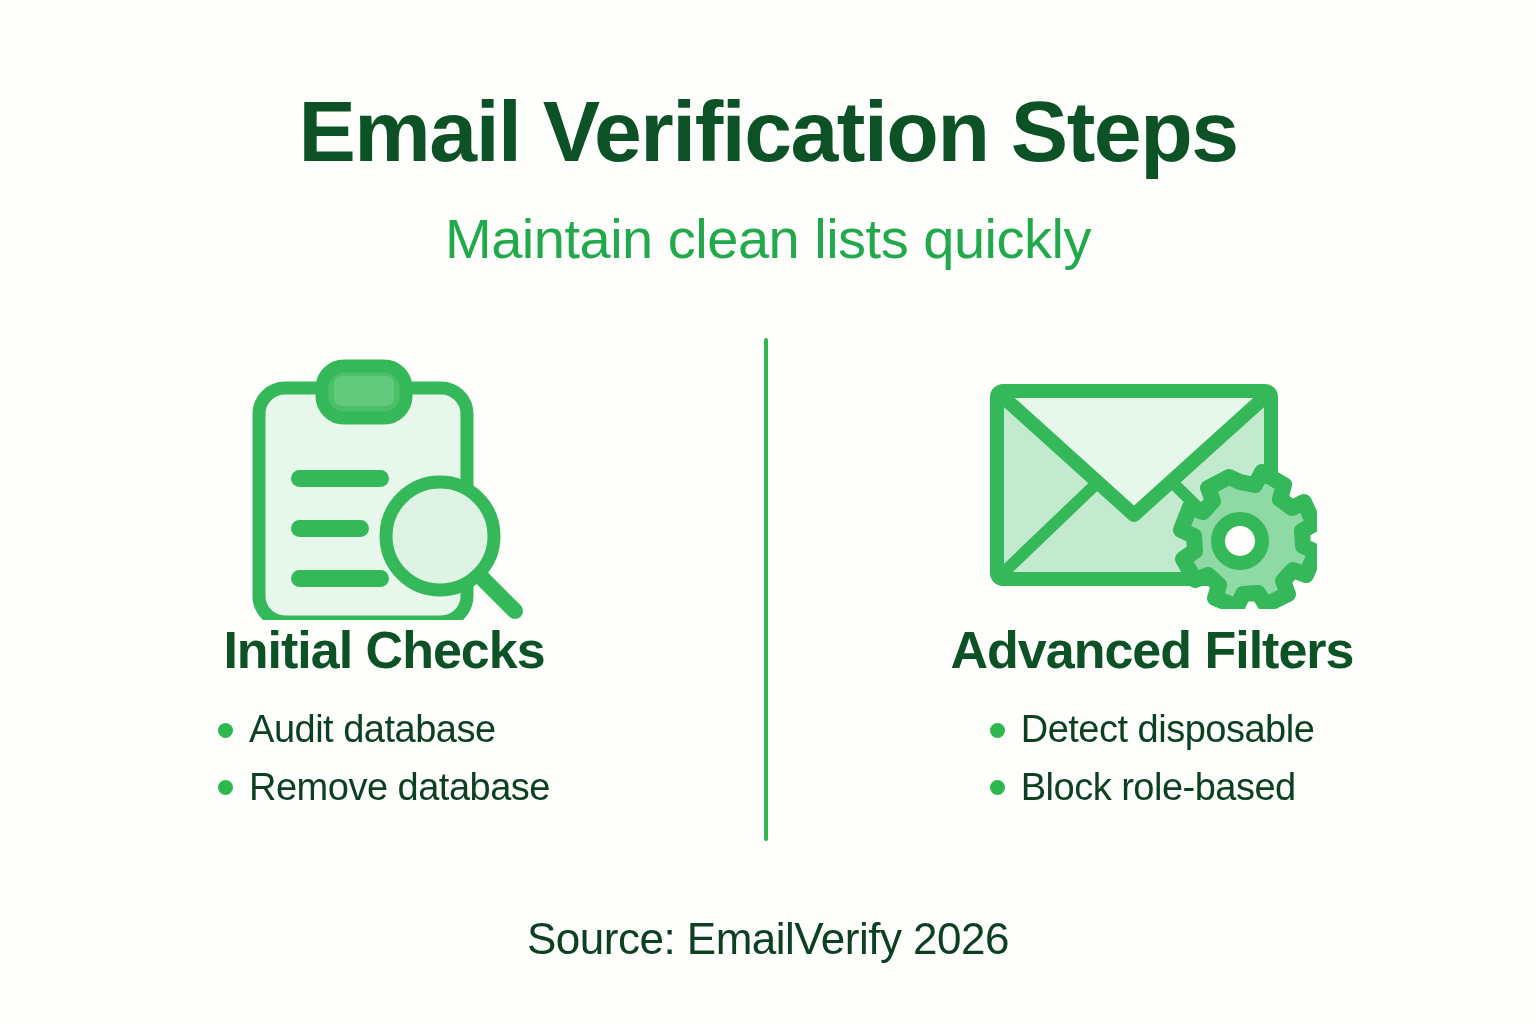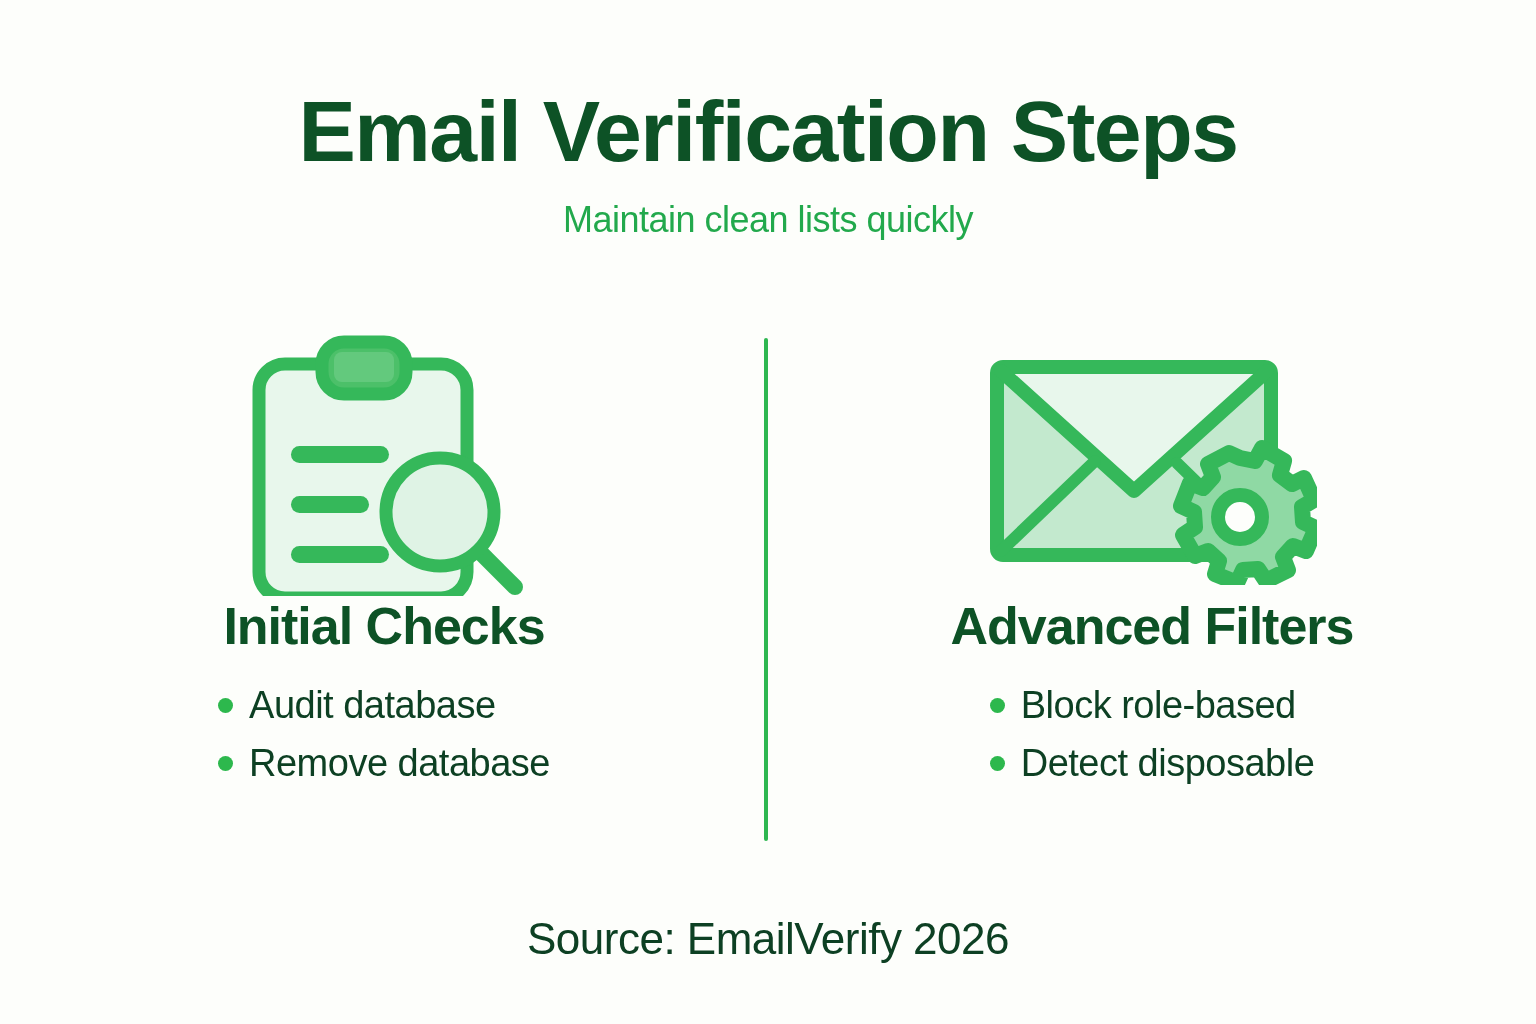--- a/index.html
+++ b/index.html
@@ -31,38 +31,39 @@
   .title {
     font-size: 86px;
     font-weight: bold;
     color: #0d5226;
     letter-spacing: -1.5px;
     line-height: 1.0;
     margin: 0;
     white-space: nowrap;
   }
   .subtitle {
-    font-size: 36px;
+    font-size: 56px;
     font-weight: normal;
     color: #22a94c;
     letter-spacing: -0.5px;
     line-height: 1.0;
-    margin: 28px 0 0 0;
+    margin: 37px 0 0 0;
     white-space: nowrap;
   }
 
   
   .columns {
     position: absolute;
     top: 330px;
     left: 0;
     width: 1536px;
     height: 520px;
     display: flex;
     flex-direction: row;
+    align-items: center;
   }
   .column {
     position: relative;
     width: 768px;
     display: flex;
     flex-direction: column;
     align-items: center;
   }
   .icon-wrap {
     height: 270px;
@@ -199,25 +200,25 @@
                      L -59,-14 L -50,-37 L -37,-32 L -27,-43
                      L -32,-56 L -11,-67 Z" fill="#8fd9a4" stroke="#35b85a" stroke-width="16" stroke-linejoin="round"></path>
             <circle cx="0" cy="-3" r="22" fill="#fdfefb" stroke="#35b85a" stroke-width="14"></circle>
           </g>
         </svg>
       </div>
       <h2 class="col-heading">Advanced Filters</h2>
       <ul class="bullets">
         <li class="bullet-item">
           <span class="bullet-dot"></span>
+          <span class="bullet-text">Detect disposable</span>
+        </li>
+        <li class="bullet-item">
+          <span class="bullet-dot"></span>
           <span class="bullet-text">Block role-based</span>
-        </li>
-        <li class="bullet-item">
-          <span class="bullet-dot"></span>
-          <span class="bullet-text">Detect disposable</span>
         </li>
       </ul>
     </div>
 
   </div>
 
   <div class="source">Source: EmailVerify 2026</div>
 
 </div>
 

